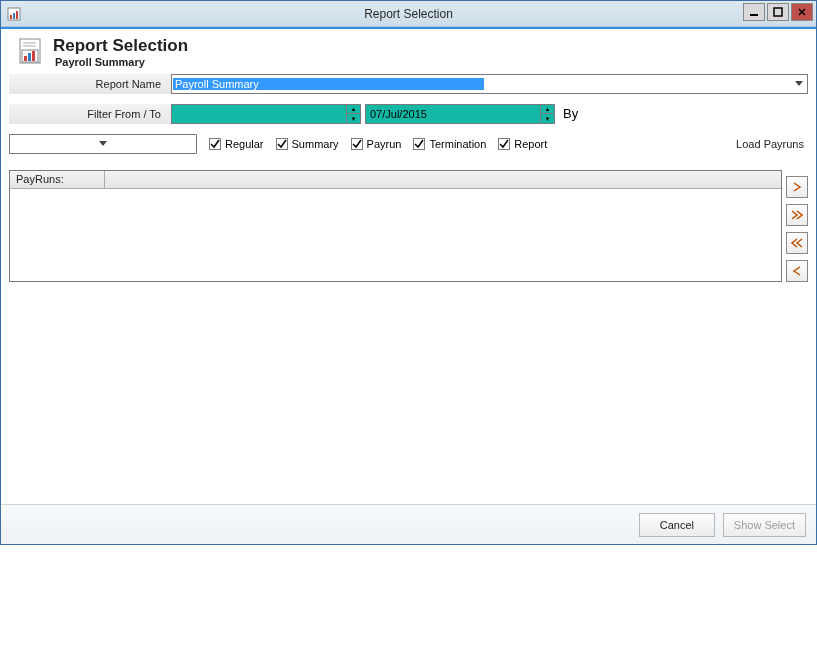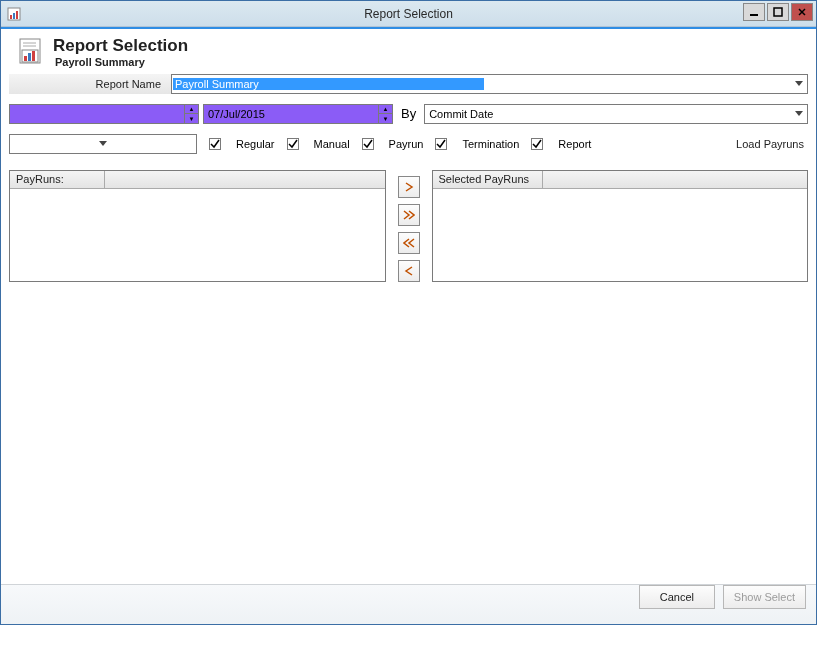--- a/index.html
+++ b/index.html
@@ -5,21 +5,21 @@
   * { box-sizing: border-box; }
   html, body {
     margin: 0; padding: 0;
     font-family: "Segoe UI", Tahoma, Arial, sans-serif;
     font-size: 11px;
     background: #fff;
     color: #000;
   }
   .window {
     width: 817px;
-    height: 625px;
+    height: 545px;
     border: 1px solid #3b6ea5;
     background: #fff;
     position: relative;
     display: flex;
     flex-direction: column;
   }
   .titlebar {
     height: 26px;
     background: linear-gradient(#dbe8f0, #cddeea);
     border-bottom: 1px solid #b0c4d6;
@@ -145,21 +145,21 @@
     align-items: center;
     justify-content: center;
     cursor: pointer;
   }
   .date-input {
     border: 1px solid #7a7a7a;
     height: 20px;
     width: 190px;
     display: flex;
     align-items: center;
-    background: #8b5cf6;
+    background: #14b8a6;
     font-size: 11px;
   }
   .date-input .value {
     flex: 1;
     padding: 0 4px;
   }
   .date-input .spinner {
     width: 14px;
     display: flex;
     flex-direction: column;
@@ -176,21 +176,21 @@
     cursor: pointer;
   }
   .spinner .sp.up { border-bottom: 1px solid #7a7a7a; }
   .by-label {
     padding: 0 4px;
     font-size: 13px;
   }
   .check-label {
     display: flex;
     align-items: center;
-    gap: 15px;
+    gap: 4px;
     font-size: 11px;
     margin-right: 8px;
   }
   .check {
     width: 12px; height: 12px;
     border: 1px solid #7a7a7a;
     background: #fff;
     display: flex;
     align-items: center;
     justify-content: center;
@@ -200,21 +200,21 @@
   .link-btn {
     font-size: 11px;
     color: #222;
     cursor: pointer;
     padding: 0 4px;
     margin-left: auto;
   }
   .lists-area {
     display: flex;
     padding: 6px 8px 0 8px;
-    gap: 12px;
+    gap: 4px;
   }
   .list-panel {
     border: 1px solid #7a7a7a;
     height: 112px;
     background: #fff;
     display: flex;
     flex-direction: column;
     flex: 1;
   }
   .list-header {
@@ -251,21 +251,21 @@
     align-items: center;
     justify-content: center;
     cursor: pointer;
   }
   .content-flex {
     flex: 1;
   }
   .footer {
     border-top: 1px solid #d0d4d8;
     background: linear-gradient(#f7f9fb, #eef2f5);
-    padding: 0 10px;
+    padding: 8px 10px;
     display: flex;
     justify-content: flex-end;
     gap: 8px;
     height: 40px;
   }
   .btn {
     min-width: 76px;
     height: 24px;
     border: 1px solid #b7b7b7;
     background: linear-gradient(#fdfdfd, #ececec);
@@ -353,42 +353,37 @@
           <span class="value selected">Payroll Summary</span>
           <span style="flex:1"></span>
           <span class="arrow">
               <span class="tri-down"></span>
             </span>
         </div>
       </div>
     </div>
 
     <div class="form-row">
+      <div class="form-label">Filter From / To</div>
       <div class="form-content">
         <div class="date-input">
           <span class="value"></span>
           <div class="spinner">
             <div class="sp up">▲</div>
             <div class="sp">▼</div>
           </div>
         </div>
         <div class="date-input">
           <span class="value">07/Jul/2015</span>
           <div class="spinner">
             <div class="sp up">▲</div>
             <div class="sp">▼</div>
           </div>
         </div>
         <span class="by-label">By</span>
-        <div class="combo by-combo" style="flex:1">
-          <span class="value">Commit Date</span>
-          <span class="arrow">
-              <span class="tri-down"></span>
-            </span>
-        </div>
       </div>
     </div>
 
     <div class="form-row">
       <div class="form-content">
         <div class="combo select-by-combo">
           <span class="value">Payrun</span>
           <span class="arrow">
               <span class="tri-down"></span>
             </span>
@@ -401,21 +396,21 @@
               </svg>
           </span>
           <span>Regular</span>
         </label>
         <label class="check-label">
           <span class="check">
             <svg width="10" height="10" viewBox="0 0 10 10">
                 <polyline points="1,5 4,8 9,1" fill="none" stroke="#000" stroke-width="1.5"></polyline>
               </svg>
           </span>
-          <span>Manual</span>
+          <span>Summary</span>
         </label>
         <label class="check-label">
           <span class="check">
             <svg width="10" height="10" viewBox="0 0 10 10">
                 <polyline points="1,5 4,8 9,1" fill="none" stroke="#000" stroke-width="1.5"></polyline>
               </svg>
           </span>
           <span>Payrun</span>
         </label>
         <label class="check-label">
@@ -467,27 +462,20 @@
             <polyline points="6,2 1,6 6,10" fill="none" stroke="#c05000" stroke-width="1.5"></polyline>
           </svg>
       </div>
       <div class="arrow-btn">
         <svg width="12" height="12" viewBox="0 0 12 12">
             <polyline points="9,2 3,6 9,10" fill="none" stroke="#c05000" stroke-width="1.5"></polyline>
           </svg>
       </div>
     </div>
 
-    <div class="list-panel">
-      <div class="list-header">
-        <div class="col" style="width:110px">Selected PayRuns</div>
-        <div class="col"></div>
-      </div>
-      <div class="list-body"></div>
-    </div>
   </div>
 
   <div class="content-flex"></div>
 
   <div class="footer">
     <div class="btn">Cancel</div>
     <div class="btn disabled">Show Select</div>
   </div>
 </div>
 

